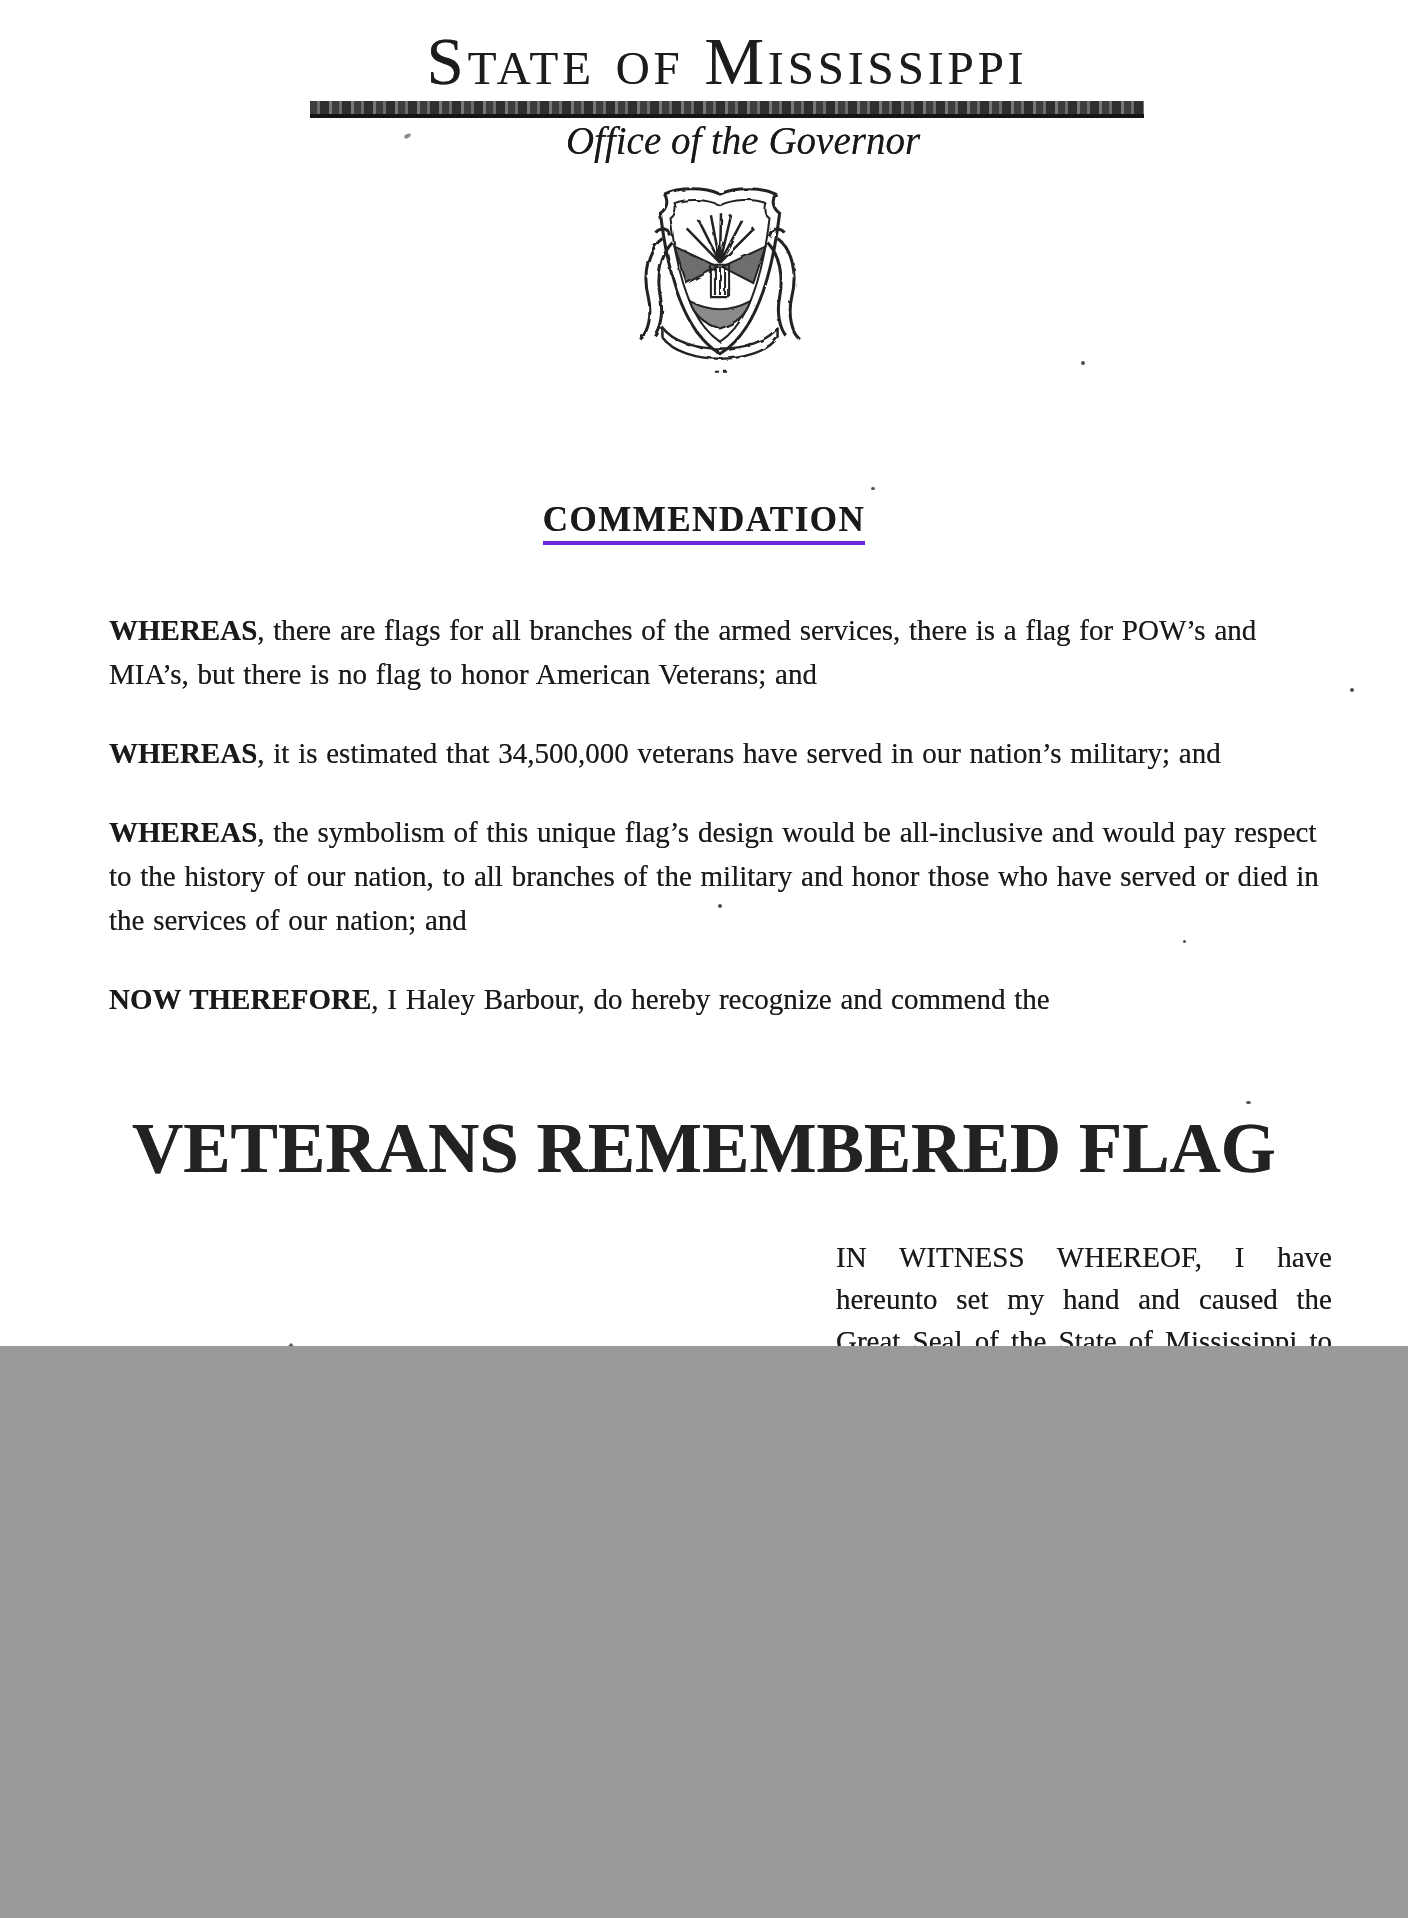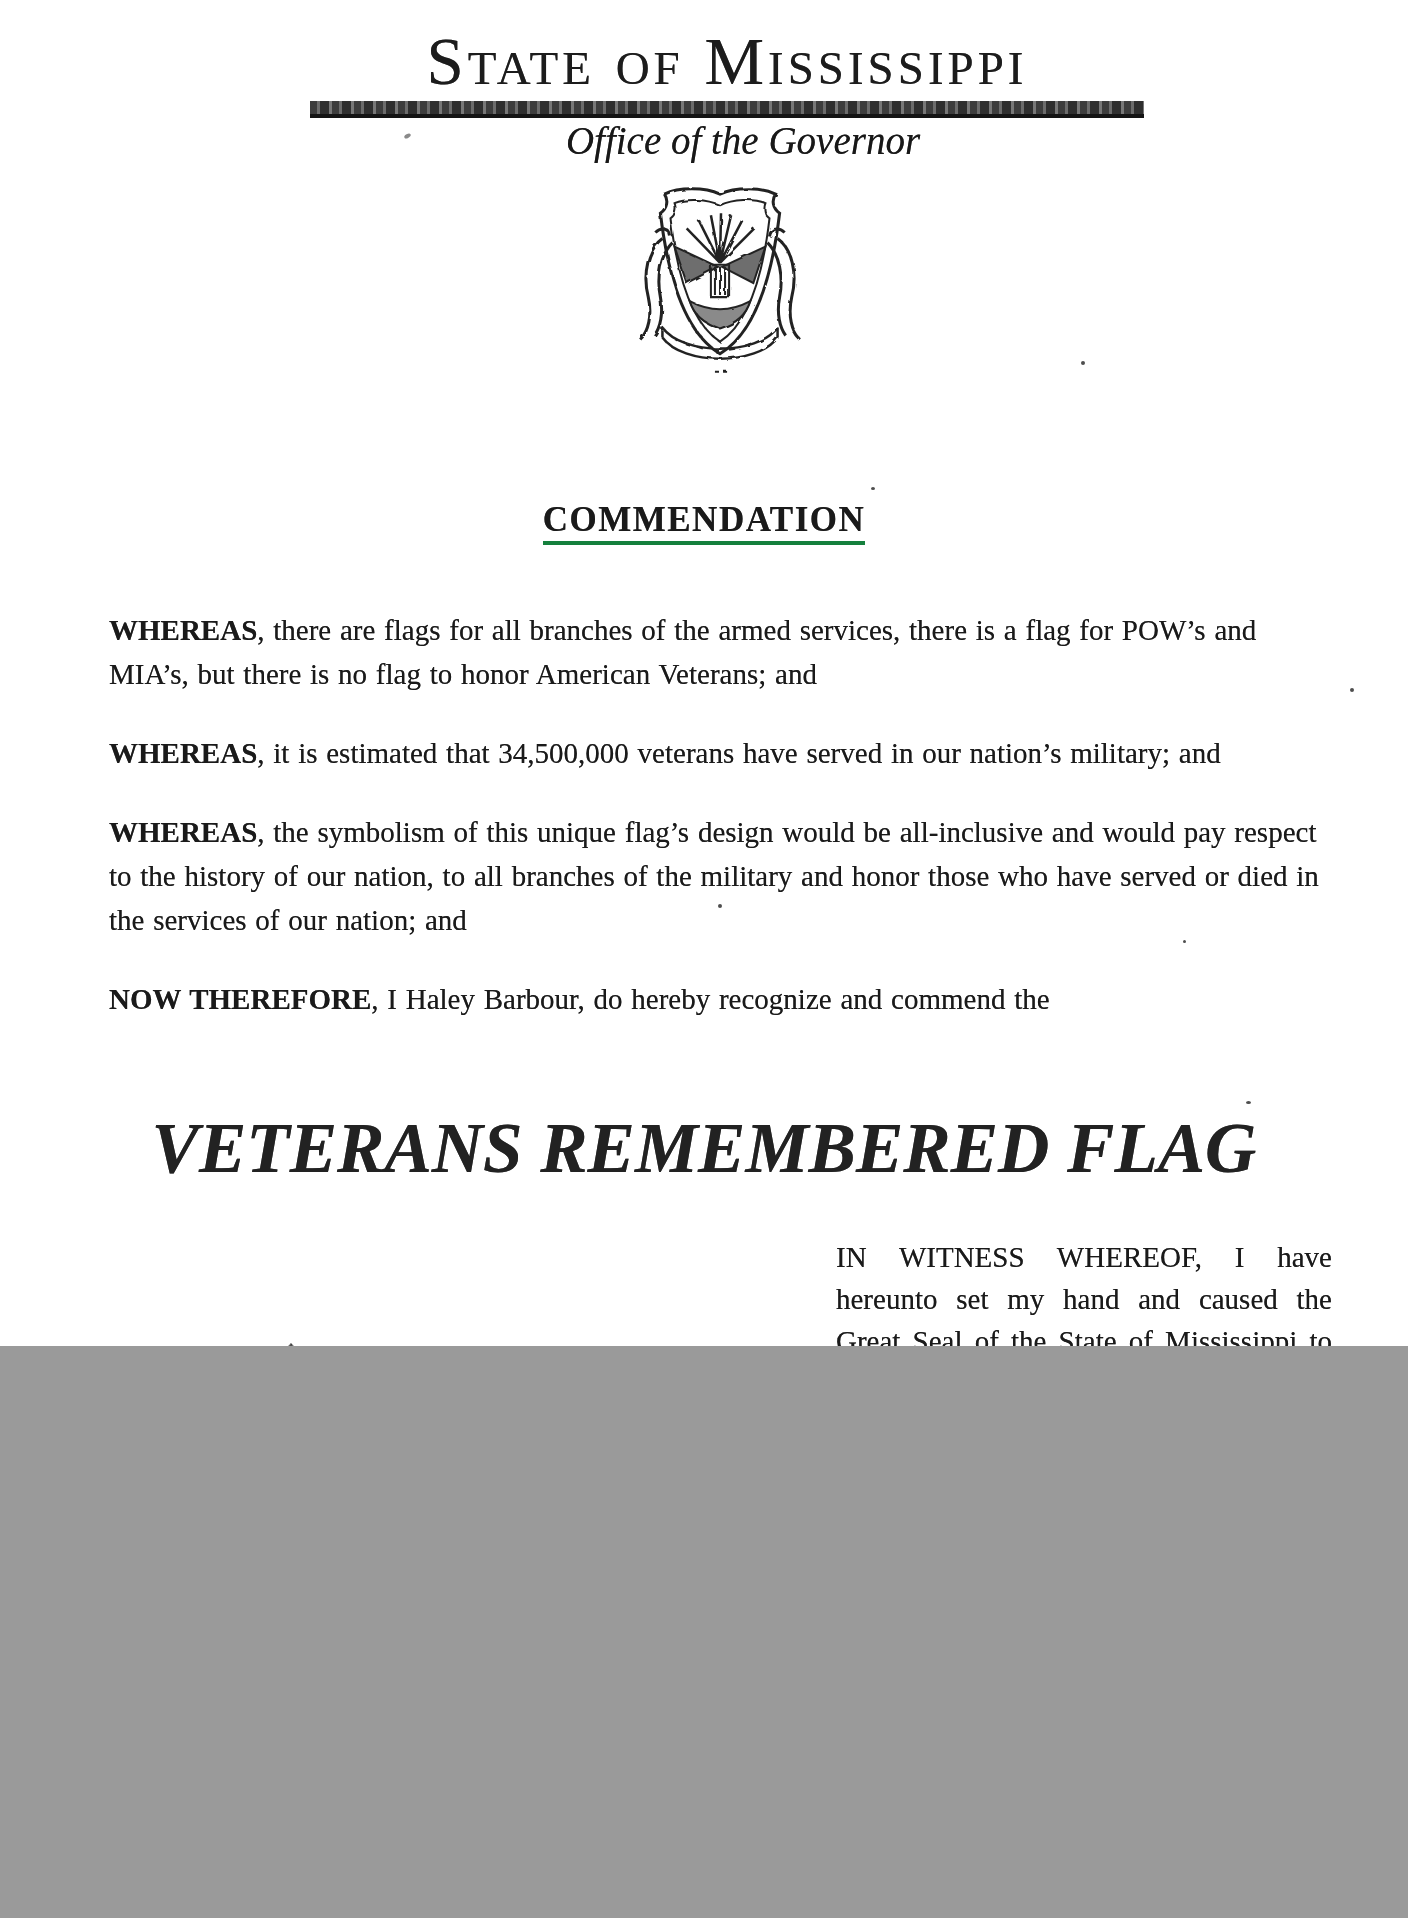--- a/index.html
+++ b/index.html
@@ -35,36 +35,36 @@
     font-style:italic;
     font-size:39px;line-height:1.1;
     color:#181818;
   }
   .crest{position:absolute;top:184px;left:634px;width:172px;height:202px;}
   
   .heading-wrap{position:absolute;top:500px;left:0;right:0;text-align:center;}
   .heading{
     display:inline-block;
     font-weight:bold;font-size:35px;letter-spacing:1.5px;
-    border-bottom:4px solid #15803d;
+    border-bottom:4px solid #6d28d9;
     padding-bottom:1px;
   }
   
   .body-text{
     position:absolute;top:608px;left:109px;width:1218px;
     font-size:29px;line-height:44px;word-spacing:1.5px;
   }
   .body-text p{margin:0 0 35px 0;}
   .lead{font-weight:bold;}
   
   .flag-title{
     position:absolute;top:1108px;left:0;right:0;
     text-align:center;
     font-size:71px;line-height:1.15;
-    font-weight:bold;font-style:italic;
+    font-weight:bold;
     letter-spacing:0px;
     color:#222;
   }
   
   .witness-col{
     position:absolute;top:1236px;left:800px;width:496px;
     font-size:29px;line-height:42px;
     text-align:justify;
     margin-left:36px;
   }

